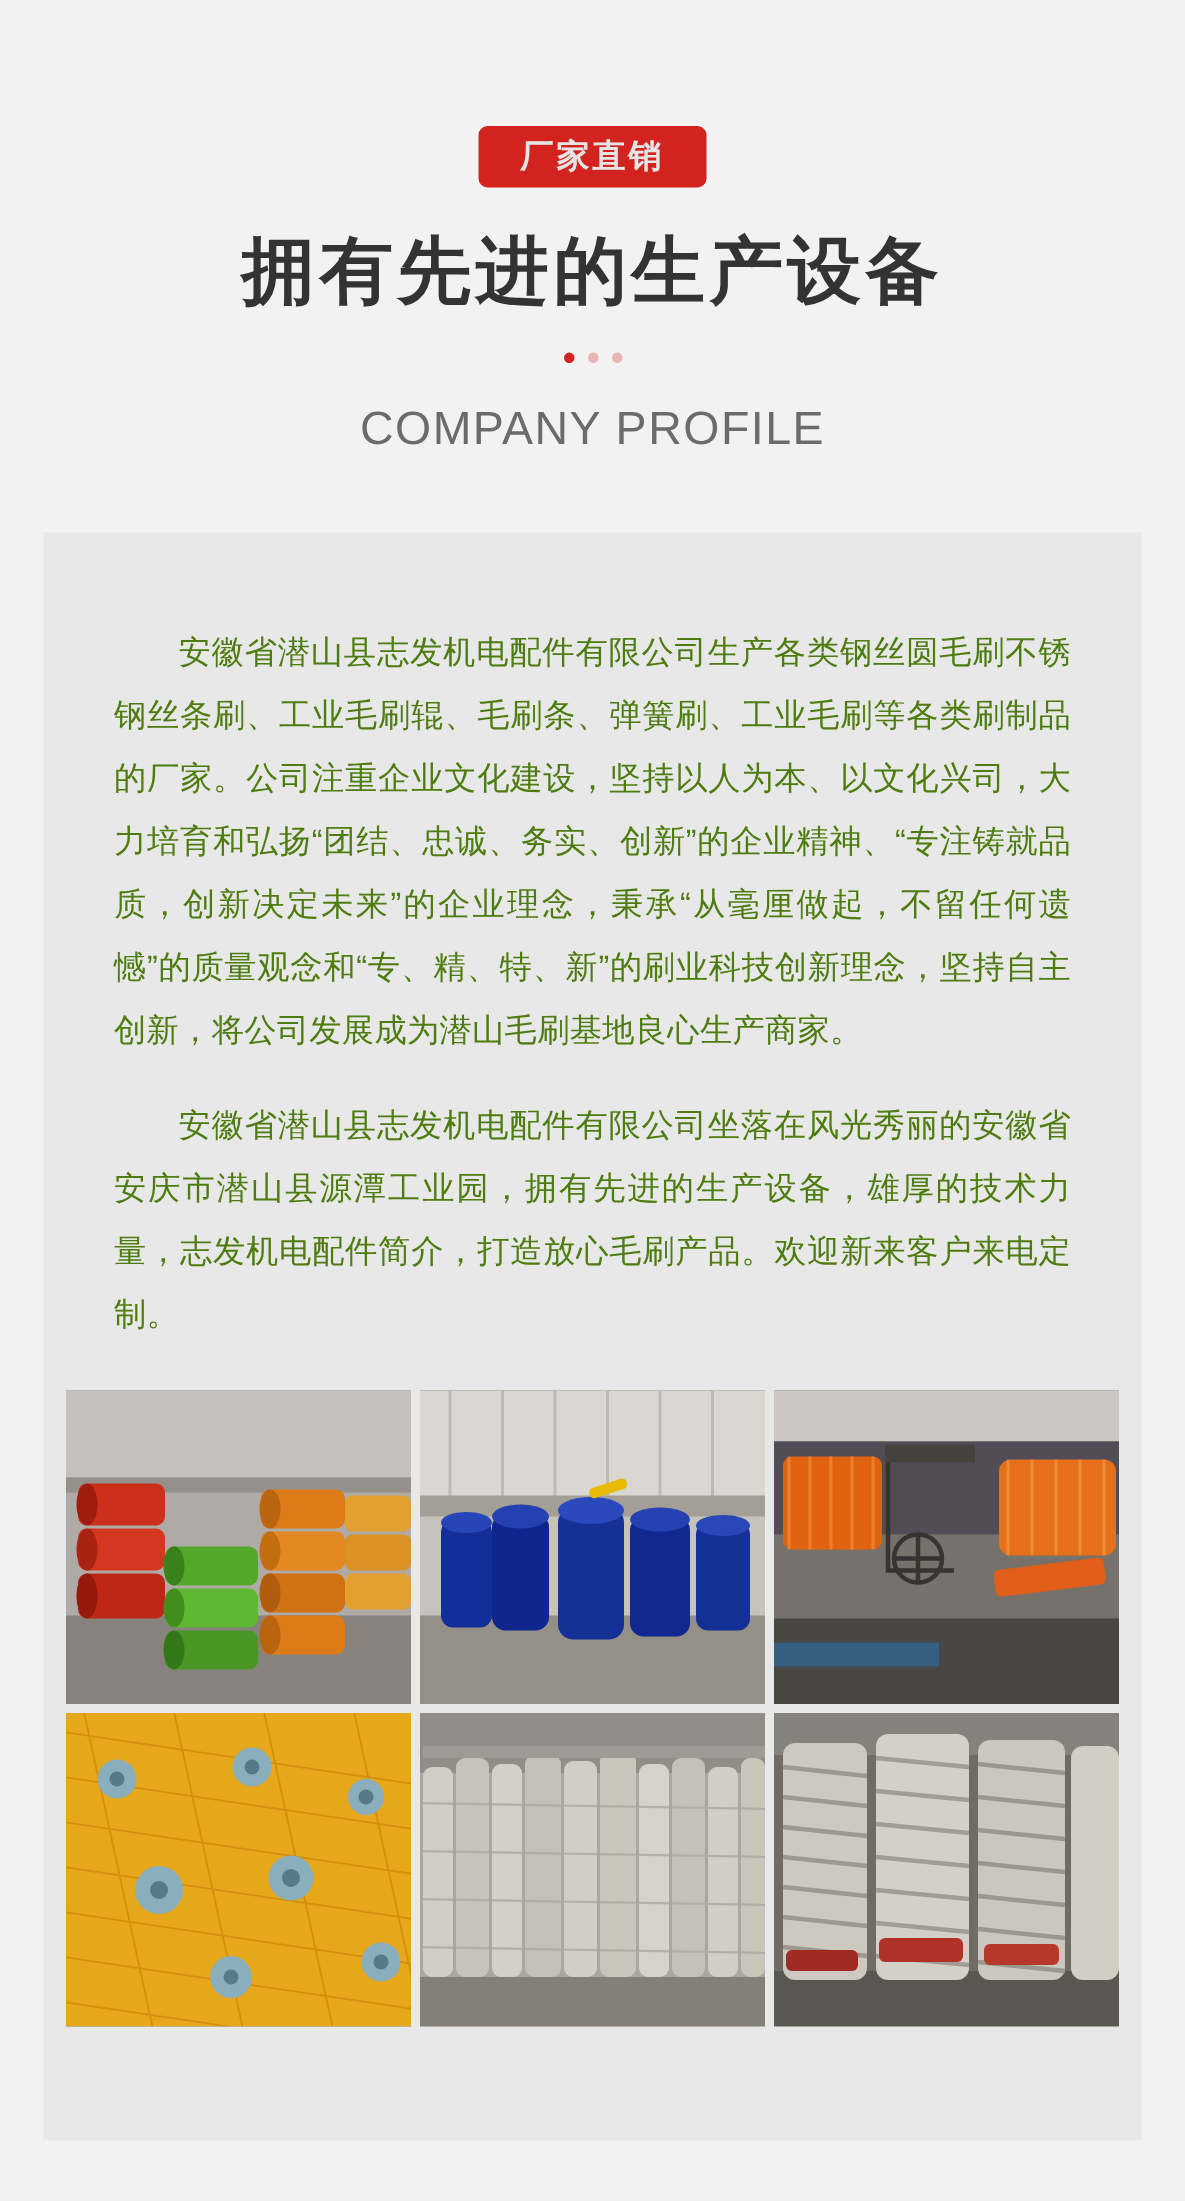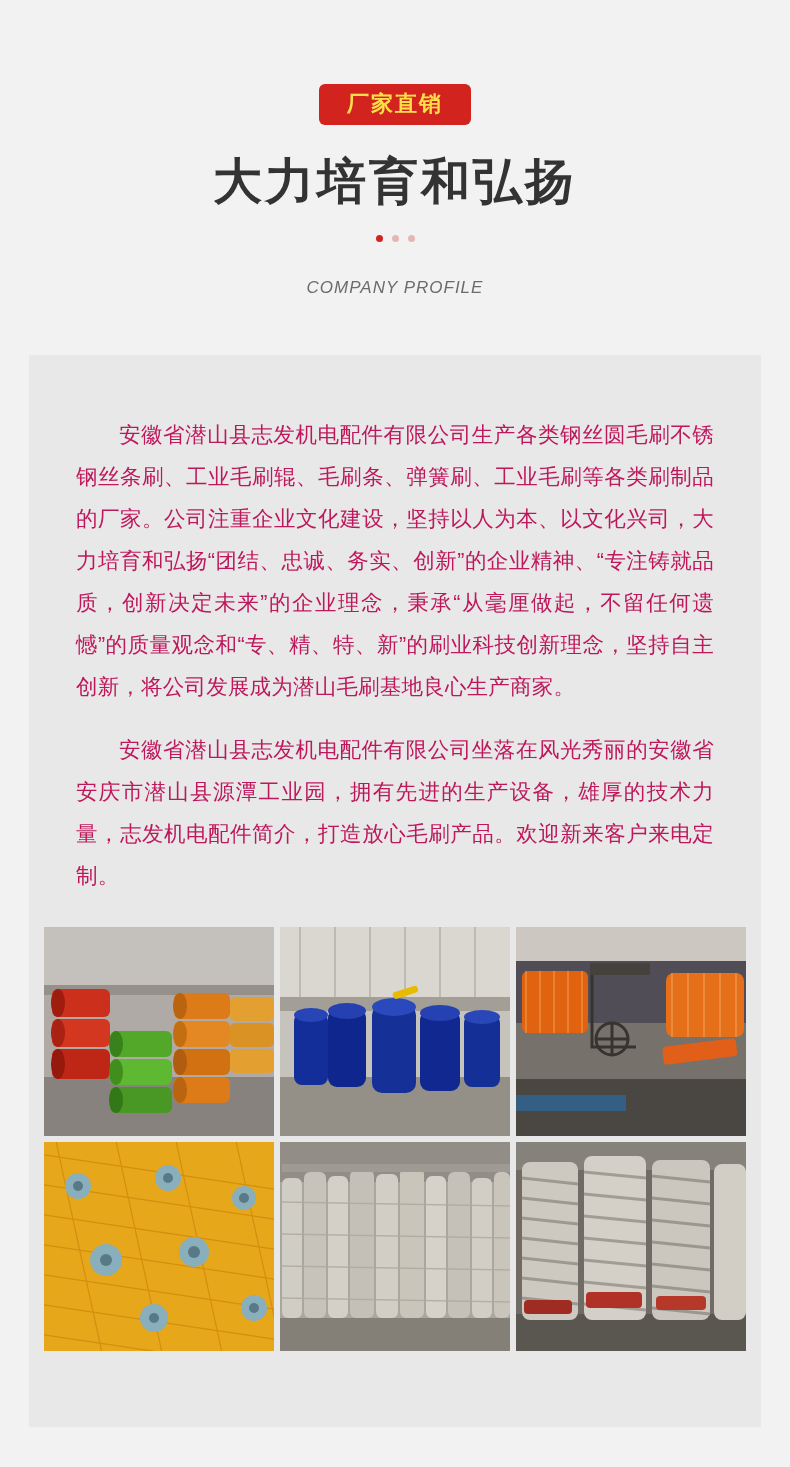--- a/index.html
+++ b/index.html
@@ -21,21 +21,21 @@
     box-sizing: border-box;
   }
   
   .header {
     padding-top: 84px;
     text-align: center;
   }
   .badge {
     display: inline-block;
     background: #d2231f;
-    color: #fde047;
+    color: #e5e5e5;
     font-size: 22px;
     font-weight: bold;
     letter-spacing: 2px;
     padding: 9px 28px 10px 28px;
     border-radius: 6px;
     line-height: 1;
   }
   .main-title {
     margin-top: 30px;
     font-size: 49px;
@@ -54,41 +54,40 @@
   .dot {
     width: 7px;
     height: 7px;
     border-radius: 50%;
     background: #e6b5b4;
   }
   .dot.active {
     background: #d2231f;
   }
   .sub-title {
-    margin-top: 36px;
-    font-size: 17px;
+    margin-top: 26px;
+    font-size: 31px;
     color: #6b6b6b;
     letter-spacing: 1px;
-    font-style: italic;
   }
   
   .panel {
     position: absolute;
     left: 29px;
     top: 355px;
     width: 732px;
     height: 1072px;
     background: #e8e8e8;
   }
   .text-block {
     padding: 60px 47px 0 47px;
   }
   .para {
     font-size: 21.5px;
-    color: #be185d;
+    color: #4d7c0f;
     line-height: 1.95;
     text-align: justify;
     text-indent: 2em;
     margin: 0 0 22px 0;
     letter-spacing: 0.2px;
   }
   
   .grid {
     position: absolute;
     left: 15px;
@@ -111,21 +110,21 @@
     height: 100%;
   }
 </style>
 </head>
 <body>
 
 <div class="page">
 
   <div class="header">
     <div class="badge">厂家直销</div>
-    <div class="main-title">大力培育和弘扬</div>
+    <div class="main-title">拥有先进的生产设备</div>
     <div class="dots">
       <span class="dot active"></span>
       <span class="dot"></span>
       <span class="dot"></span>
     </div>
     <div class="sub-title">COMPANY PROFILE</div>
   </div>
 
   <div class="panel">
 

